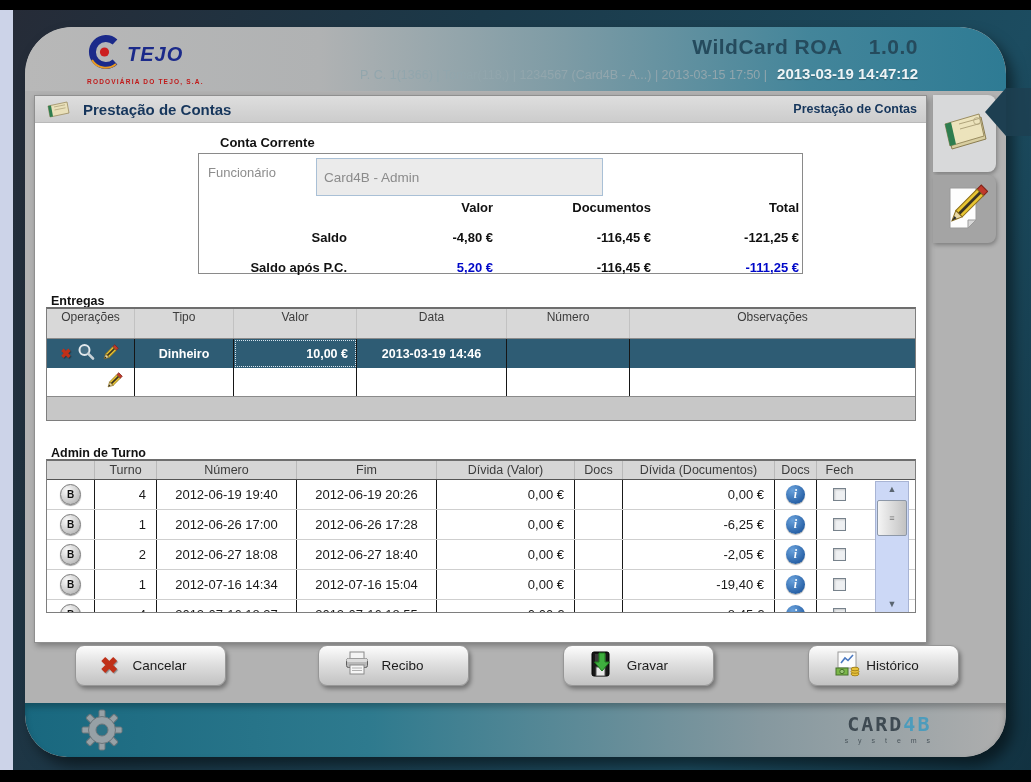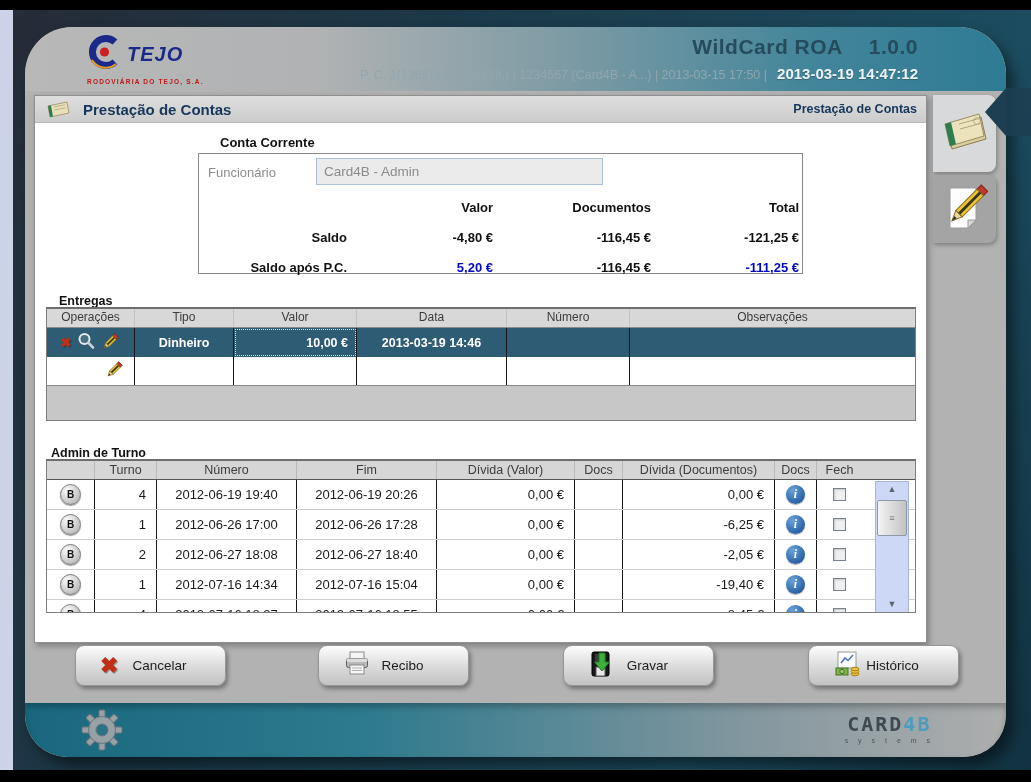--- a/index.html
+++ b/index.html
@@ -50,34 +50,34 @@
   .side-tab2 { left:933px; top:175px; width:63px; height:68px; background:#a4a4a4; border-radius:0 8px 8px 0;
                display:flex; align-items:center; justify-content:center; box-shadow:1px 2px 4px rgba(0,0,0,.3); }
   .notch { left:985px; top:88px; width:0; height:0;
            border-top:24px solid transparent; border-bottom:24px solid transparent; border-right:21px solid #1d3f51; }
   .notch-ext { left:1006px; top:88px; width:25px; height:48px; background:#1d3f51; opacity:.85; }
 
   
   .cc-label { left:185px; top:39px; font-size:13px; font-weight:bold; color:#111; }
   .cc-box { left:163px; top:57px; width:605px; height:121px; background:#fff; border:1px solid #8a8a8a; }
   .cc-func-label { left:9px; top:11px; font-size:13px; color:#8d8d8d; }
-  .cc-input { left:117px; top:4px; width:287px; height:27px; background:#ebebeb; border:1px solid #a9c0d6;
+  .cc-input { left:117px; top:4px; width:287px; height:38px; background:#ebebeb; border:1px solid #a9c0d6;
               font-size:13.5px; color:#8b8b8b; padding:0 7px; font-family:"Liberation Sans",sans-serif; }
   .cc-grid { left:2px; top:38px; width:600px; display:grid; grid-template-columns:148px 146px 158px 148px;
              grid-auto-rows:30px; align-items:center; }
   .cc-grid .cell { text-align:right; font-size:13px; font-weight:bold; color:#111; padding-right:2px; }
   .cc-grid .blue { color:#0008c8; }
 
   
   .sec-label { font-size:12.5px; font-weight:bold; color:#111; }
 
   
   .ent-table { left:11px; top:211px; width:870px; height:114px; background:#c7c7c7;
                border:1px solid #7e7e7e; border-top:2px solid #6e6e6e; overflow:hidden; }
-  .ent-header { display:flex; height:19px; background:#d8d8d8; border-bottom:1px solid #8a8a8a; }
+  .ent-header { display:flex; height:30px; background:#d8d8d8; border-bottom:1px solid #8a8a8a; }
   .ent-header .hcell { font-size:12px; color:#3c3c3c; text-align:center; line-height:16px;
                        border-right:1px solid #c2c2c2; }
   .ent-row { display:flex; height:29px; }
   .ent-row .cell { border-right:1px solid #161616; display:flex; align-items:center; font-size:12.5px; }
   .ent-row-sel { background:#2e5c74; color:#fff; }
   .ent-row-sel .cell { font-weight:bold; }
   .ent-row-white { background:#fff; border-bottom:1px solid #8a8a8a; }
   .c-op { width:88px; } .c-tipo { width:99px; } .c-valor { width:123px; } .c-data { width:150px; }
   .c-num { width:123px; } .c-obs { flex:1; border-right:none !important; }
   .cell.center { justify-content:center; } .cell.right { justify-content:flex-end; padding-right:8px; }
@@ -202,21 +202,21 @@
         <div class="cell">-116,45 €</div>
         <div class="cell">-121,25 €</div>
 
         <div class="cell">Saldo após P.C.</div>
         <div class="cell blue">5,20 €</div>
         <div class="cell">-116,45 €</div>
         <div class="cell blue">-111,25 €</div>
       </div>
     </div>
 
-    <div class="abs sec-label" style="left:24px; top:198px;">Entregas</div>
+    <div class="abs sec-label" style="left:16px; top:198px;">Entregas</div>
     <div class="abs ent-table">
       <div class="ent-header">
         <div class="hcell c-op">Operações</div>
         <div class="hcell c-tipo">Tipo</div>
         <div class="hcell c-valor">Valor</div>
         <div class="hcell c-data">Data</div>
         <div class="hcell c-num">Número</div>
         <div class="hcell c-obs">Observações</div>
       </div>
       <div class="ent-row ent-row-sel">

